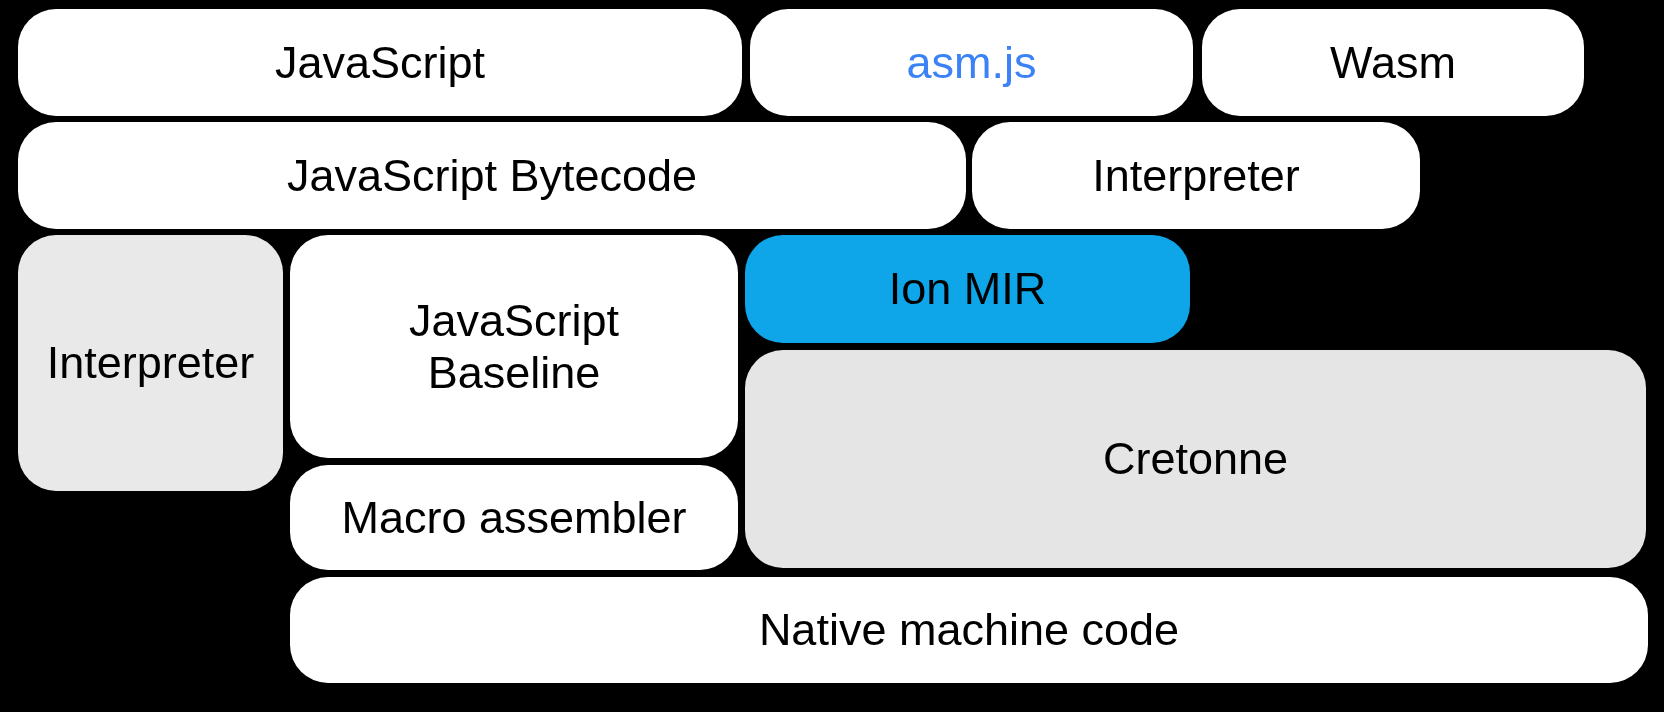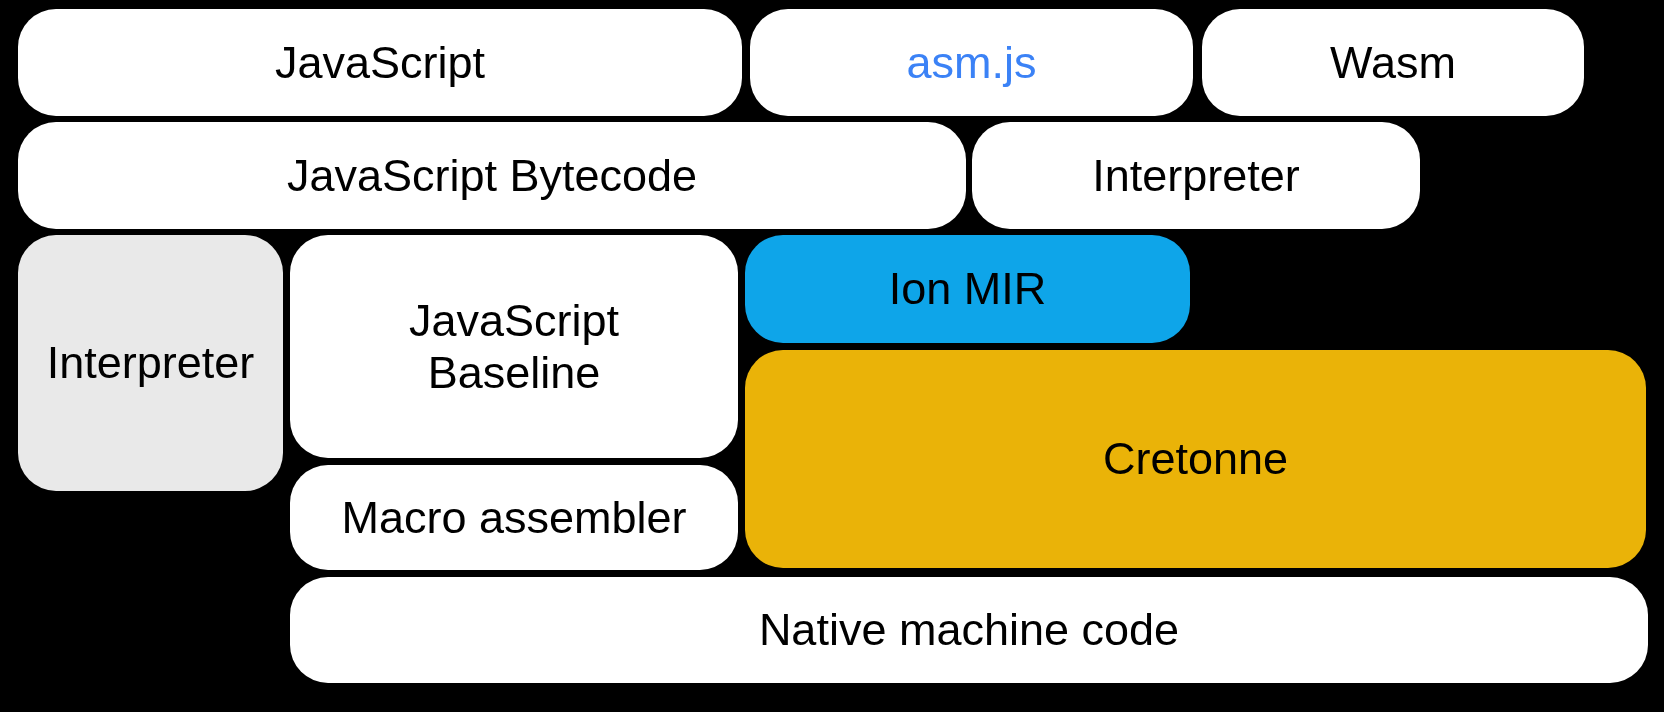--- a/index.html
+++ b/index.html
@@ -54,21 +54,21 @@
     <div class="block" style="left: 18px; top: 235px; width: 265px; height: 256px; background: rgb(233, 233, 233);">
       <span class="label" style="color: rgb(0, 0, 0);">Interpreter</span>
     </div>
     <div class="block" style="left: 290px; top: 235px; width: 448px; height: 223px; background: rgb(255, 255, 255);">
       <span class="label" style="color: rgb(0, 0, 0);">JavaScript
 Baseline</span>
     </div>
     <div class="block" style="left: 745px; top: 235px; width: 445px; height: 108px; background: #0ea5e9;">
       <span class="label" style="color: rgb(0, 0, 0);">Ion MIR</span>
     </div>
-    <div class="block" style="left: 745px; top: 350px; width: 901px; height: 218px; background: #eab308;">
+    <div class="block" style="left: 745px; top: 350px; width: 901px; height: 218px; background: #e5e5e5;">
       <span class="label" style="color: rgb(0, 0, 0);">Cretonne</span>
     </div>
     <div class="block" style="left: 290px; top: 465px; width: 448px; height: 105px; background: rgb(255, 255, 255); align-items: center;">
       <span class="label" style="color: rgb(0, 0, 0);">Macro assembler</span>
     </div>
     <div class="block" style="left: 290px; top: 577px; width: 1358px; height: 106px; background: rgb(255, 255, 255); justify-content: center;">
       <span class="label" style="color: rgb(0, 0, 0);">Native machine code</span>
     </div>
   </div>
 

